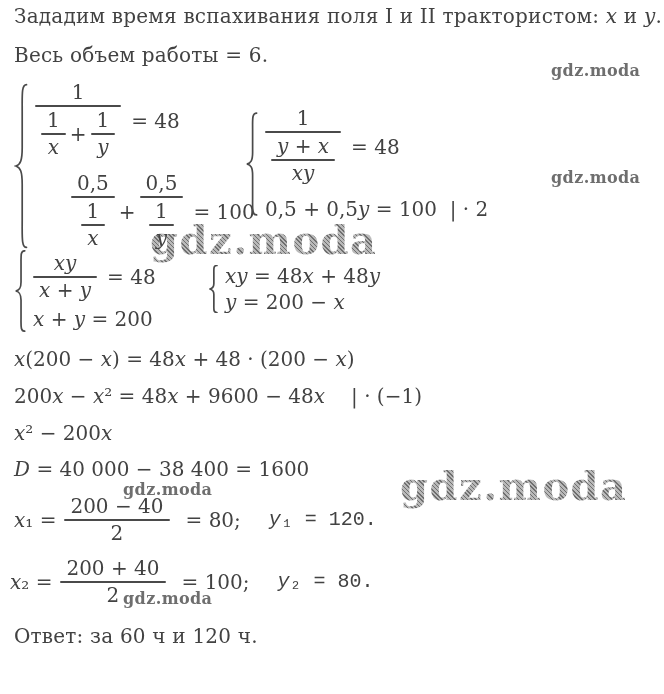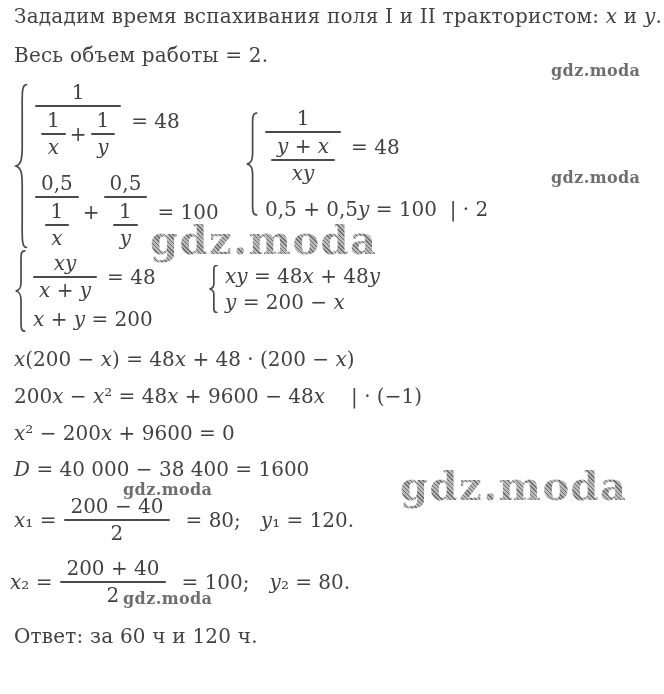--- a/index.html
+++ b/index.html
@@ -17,21 +17,21 @@
   .brace { flex:0 0 auto; margin-right:7px; }
   .frac { display:inline-flex; flex-direction:column; align-items:center; }
   .fnum, .fden { padding:1px 6px; line-height:1.15; display:flex; align-items:center; justify-content:center; white-space:pre; }
   .fbar { align-self:stretch; height:2px; background:#4a4a4a; border-radius:1px; }
   .fden-row { display:flex; align-items:center; }
   .op { margin:0 4px; }
   .rhs { margin-left:10px; }
   .note { margin-left:26px; }
   .lead { margin-right:8px; }
   .mid { margin-left:16px; }
-  .tail { margin-left:20px; }
+  .tail { margin-left:28px;font-family:Liberation Mono, monospace; }
   .wm {
     position:absolute; z-index:0; font-weight:bold; white-space:pre;
     font-family:"DejaVu Serif","Liberation Serif",serif;
   }
   .wm-sm { font-size:16px; color:#6e6e6e; letter-spacing:0.4px; }
   .wm-lg { font-size:40px; color:#8d8d8d; letter-spacing:1.5px; }
   @supports (background-clip:text) or (-webkit-background-clip:text) {
     .wm-lg {
       background:repeating-linear-gradient(45deg,#6f6f6f 0 1px,#b9b9b9 1px 3px);
       -webkit-background-clip:text; background-clip:text; color:transparent;
@@ -44,21 +44,21 @@
 <div class="page">
 
   <div class="wm wm-sm" style="left:551px; top:61px;">gdz.moda</div>
   <div class="wm wm-sm" style="left:551px; top:168px;">gdz.moda</div>
   <div class="wm wm-lg" style="left:150px; top:216px;">gdz.moda</div>
   <div class="wm wm-lg" style="left:400px; top:462px;">gdz.moda</div>
   <div class="wm wm-sm" style="left:123px; top:480px;">gdz.moda</div>
   <div class="wm wm-sm" style="left:123px; top:589px;">gdz.moda</div>
 
   <div class="abs txt" style="left:14px; top:4px;"><span>Зададим время вспахивания поля I и II трактористом: </span><span class="it">x</span><span> и </span><span class="it">y</span><span>.</span></div>
-  <div class="abs txt" style="left:14px; top:43px;">Весь объем работы = 2.</div>
+  <div class="abs txt" style="left:14px; top:43px;">Весь объем работы = 6.</div>
 
   <div class="abs sys" style="left:14px; top:80px;">
     <svg class="brace" width="14" height="166" viewBox="0 0 14 100" preserveAspectRatio="none">
       <path d="M12.5,1 C7.5,1 8.2,7 8.2,17 L8.2,39 C8.2,46.5 6.5,49 2,50 C6.5,51 8.2,53.5 8.2,61 L8.2,83 C8.2,93 7.5,99 12.5,99" fill="none" stroke="#4a4a4a" stroke-width="1.7" vector-effect="non-scaling-stroke" stroke-linecap="round"></path>
     </svg>
     <div class="col">
       <div class="eq">
         <span class="frac">
           <span class="fnum"><span>1</span></span>
           <span class="fbar"></span>
@@ -73,21 +73,21 @@
               <span class="frac">
                 <span class="fnum"><span>1</span></span>
                 <span class="fbar"></span>
                 <span class="fden"><span class="it">y</span></span>
               </span>
             </span>
           </span>
         </span>
         <span class="rhs"><span>= 48</span></span>
       </div>
-      <div class="eq" style="margin-top:10px;">
+      <div class="eq" style="margin-top:10px;margin-left:36px;">
         <span class="frac">
           <span class="fnum"><span>0,5</span></span>
           <span class="fbar"></span>
           <span class="fden">
             <span class="frac">
               <span class="fnum"><span>1</span></span>
               <span class="fbar"></span>
               <span class="fden"><span class="it">x</span></span>
             </span>
           </span>
@@ -157,21 +157,21 @@
       <div class="eq"><span class="it">x</span><span class="it">y</span><span> = 48</span><span class="it">x</span><span> + 48</span><span class="it">y</span></div>
       <div class="eq" style="margin-top:2px;"><span class="it">y</span><span> = 200 − </span><span class="it">x</span></div>
     </div>
   </div>
 
   <div class="abs eq" style="left:14px; top:347px;"><span class="it">x</span><span>(200 − </span><span class="it">x</span><span>) = 48</span><span class="it">x</span><span> + 48 · (200 − </span><span class="it">x</span><span>)</span></div>
   <div class="abs eq" style="left:14px; top:384px;">
     <span><span>200</span><span class="it">x</span><span> − </span><span class="it">x</span><span>² = 48</span><span class="it">x</span><span> + 9600 − 48</span><span class="it">x</span></span>
     <span class="note"><span>| · (−1)</span></span>
   </div>
-  <div class="abs eq" style="left:14px; top:421px;"><span class="it">x</span><span>² − 200</span><span class="it">x</span><span> + 9600 = 0</span></div>
+  <div class="abs eq" style="left:14px; top:421px;"><span class="it">x</span><span>² − 200</span><span class="it">x</span></div>
   <div class="abs eq" style="left:14px; top:457px;"><span class="it">D</span><span> = 40 000 − 38 400 = 1600</span></div>
 
   <div class="abs eq" style="left:14px; top:494px;">
     <span class="lead"><span class="it">x</span><span>₁ =</span></span>
     <span class="frac">
       <span class="fnum"><span>200 − 40</span></span>
       <span class="fbar"></span>
       <span class="fden"><span>2</span></span>
     </span>
     <span class="mid"><span>= 80;</span></span>

